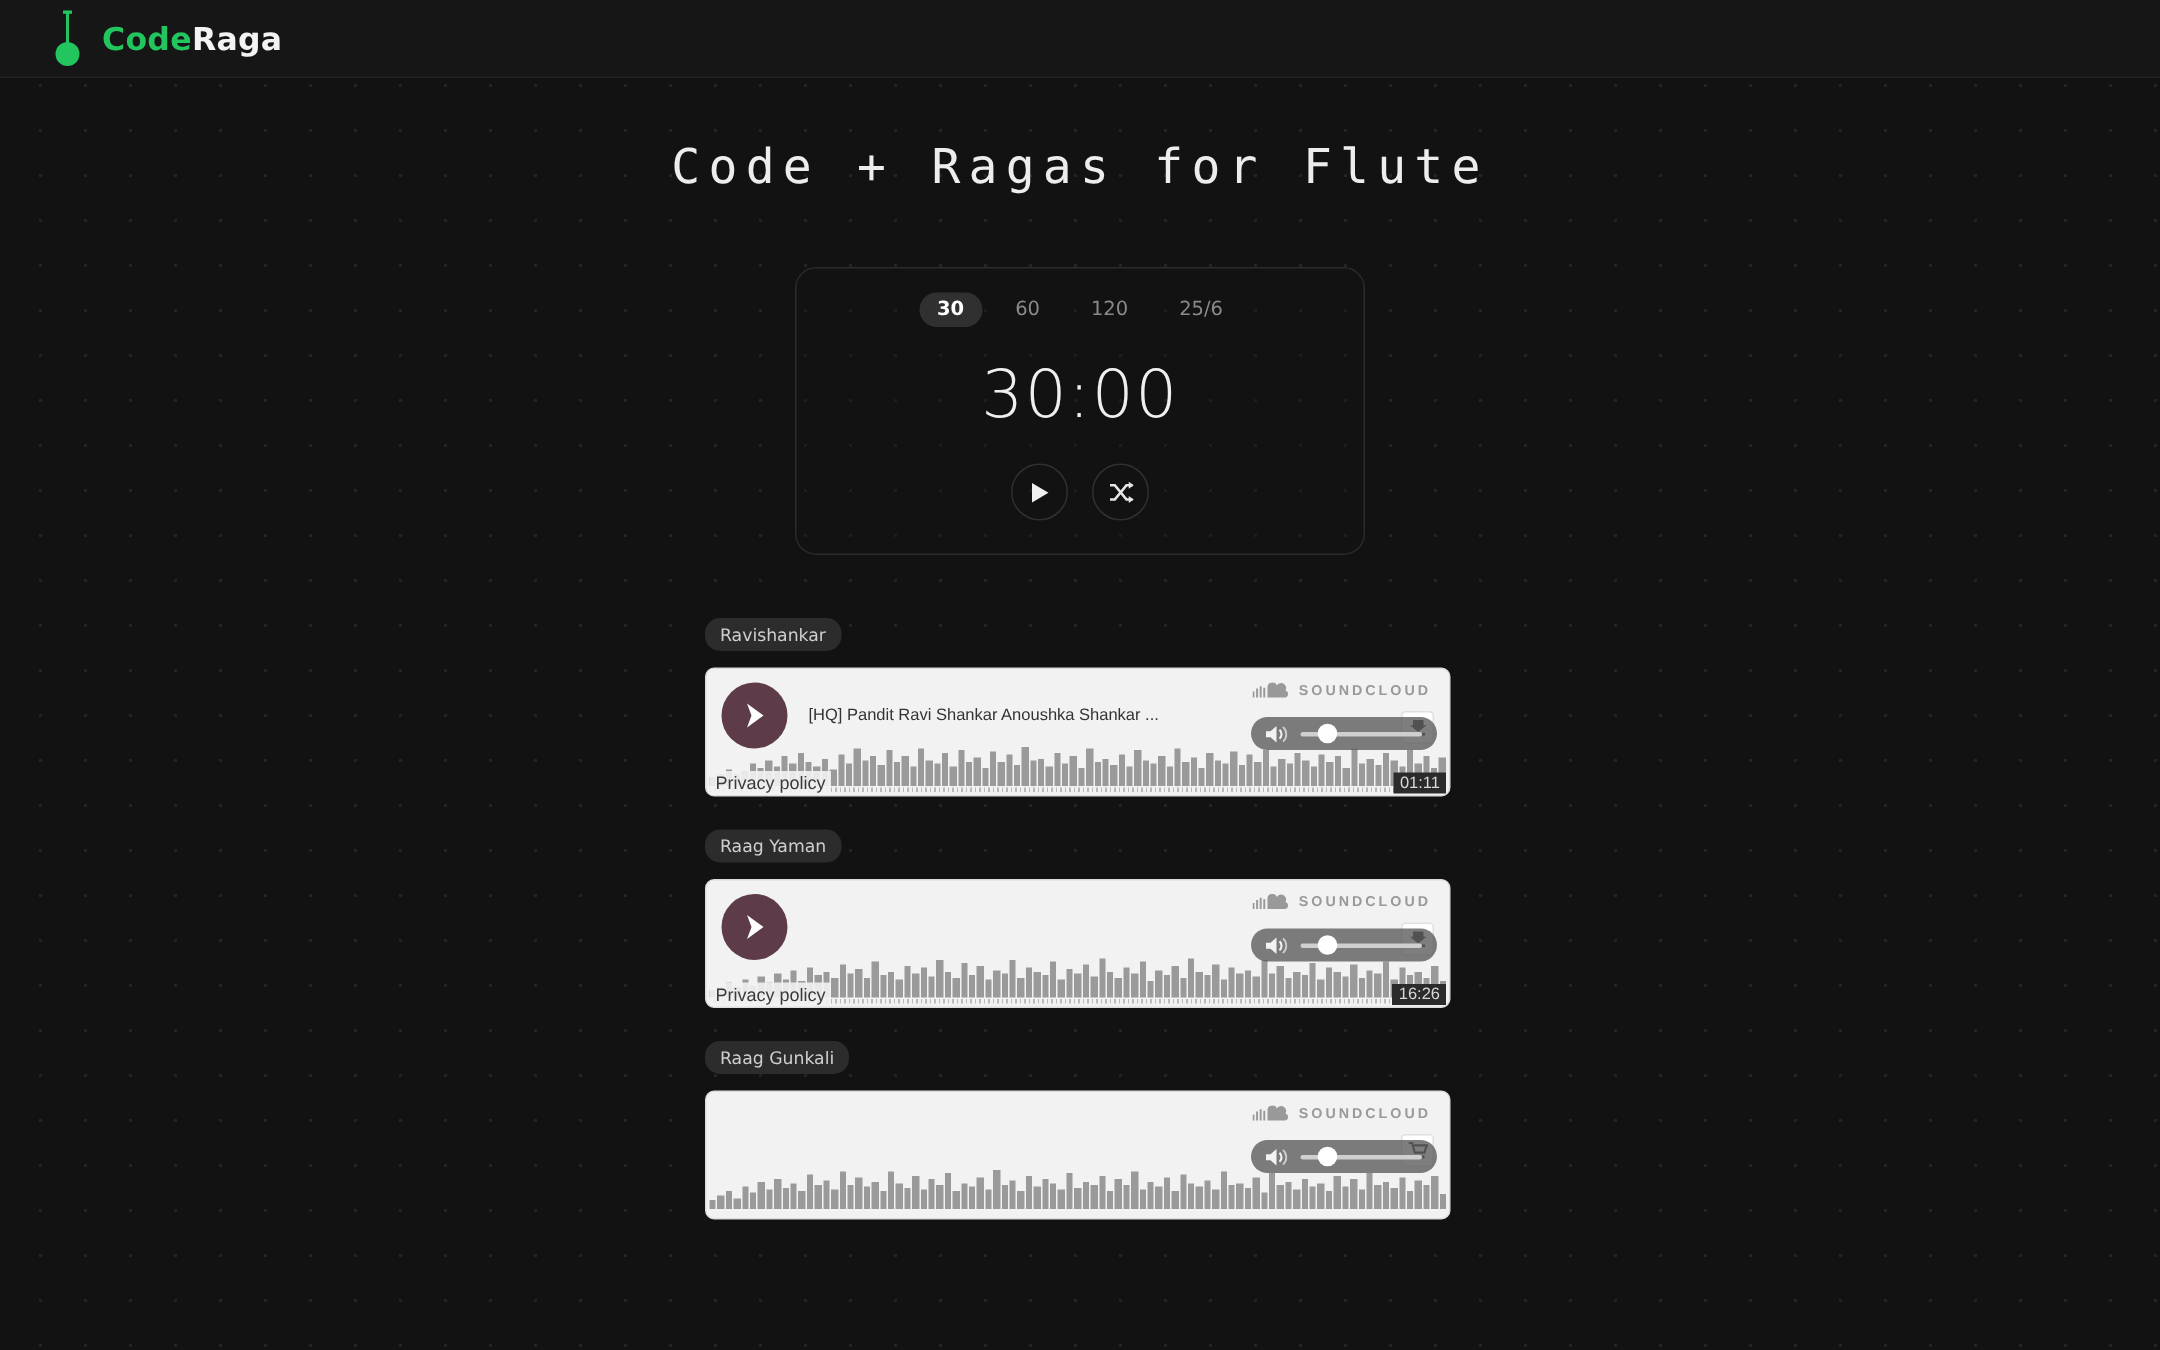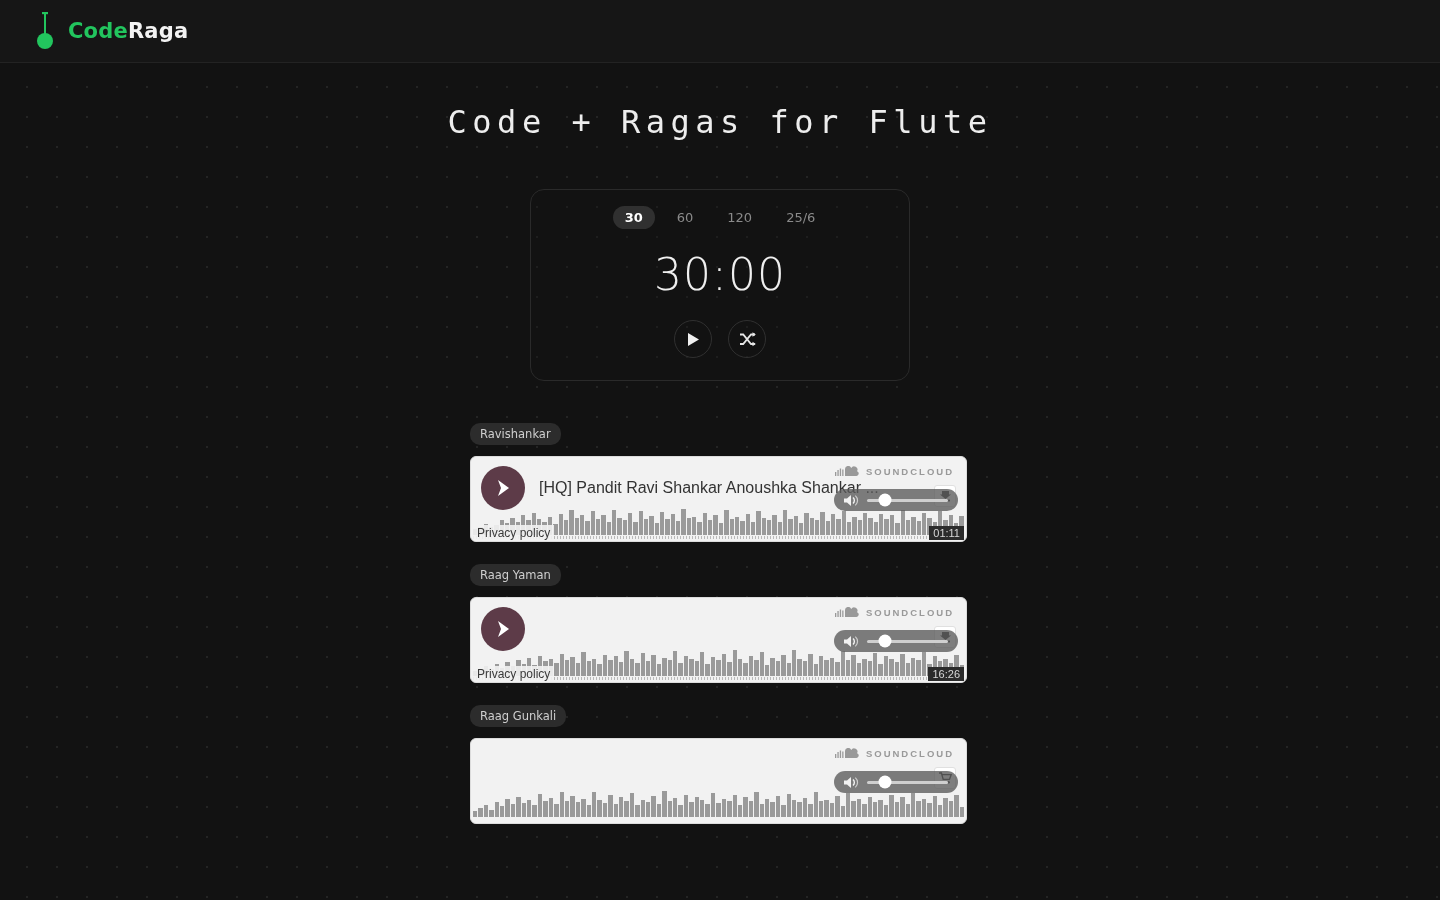--- a/index.html
+++ b/index.html
@@ -15,21 +15,21 @@
     background-image: radial-gradient(circle, #242424 1px, transparent 1.2px);
     background-size: 30px 30px;
     background-position: 12px 12px;
     font-family: "DejaVu Sans", "Liberation Sans", sans-serif;
     color: #e8e8e8;
     -webkit-font-smoothing: antialiased;
   }
 
   
   .header {
-    height: 63px;
+    height: 52px;
     background: #161616;
     border-bottom: 1px solid #232323;
     display: flex;
     align-items: center;
     padding-left: 34px;
     position: relative;
     z-index: 5;
   }
   .brand {
     display: flex;
@@ -190,21 +190,21 @@
     border-radius: 50%;
     background: #5d3b48;
     flex: 0 0 44px;
     display: flex;
     align-items: center;
     justify-content: center;
     cursor: pointer;
   }
   .sc-title {
     margin-left: 14px;
-    font-size: 16px;
+    font-size: 11px;
     color: #333333;
     font-family: "Liberation Sans", "DejaVu Sans", sans-serif;
     white-space: nowrap;
     overflow: hidden;
     text-overflow: ellipsis;
     flex: 1 1 auto;
     cursor: pointer;
   }
   .sc-brand {
     position: absolute;

